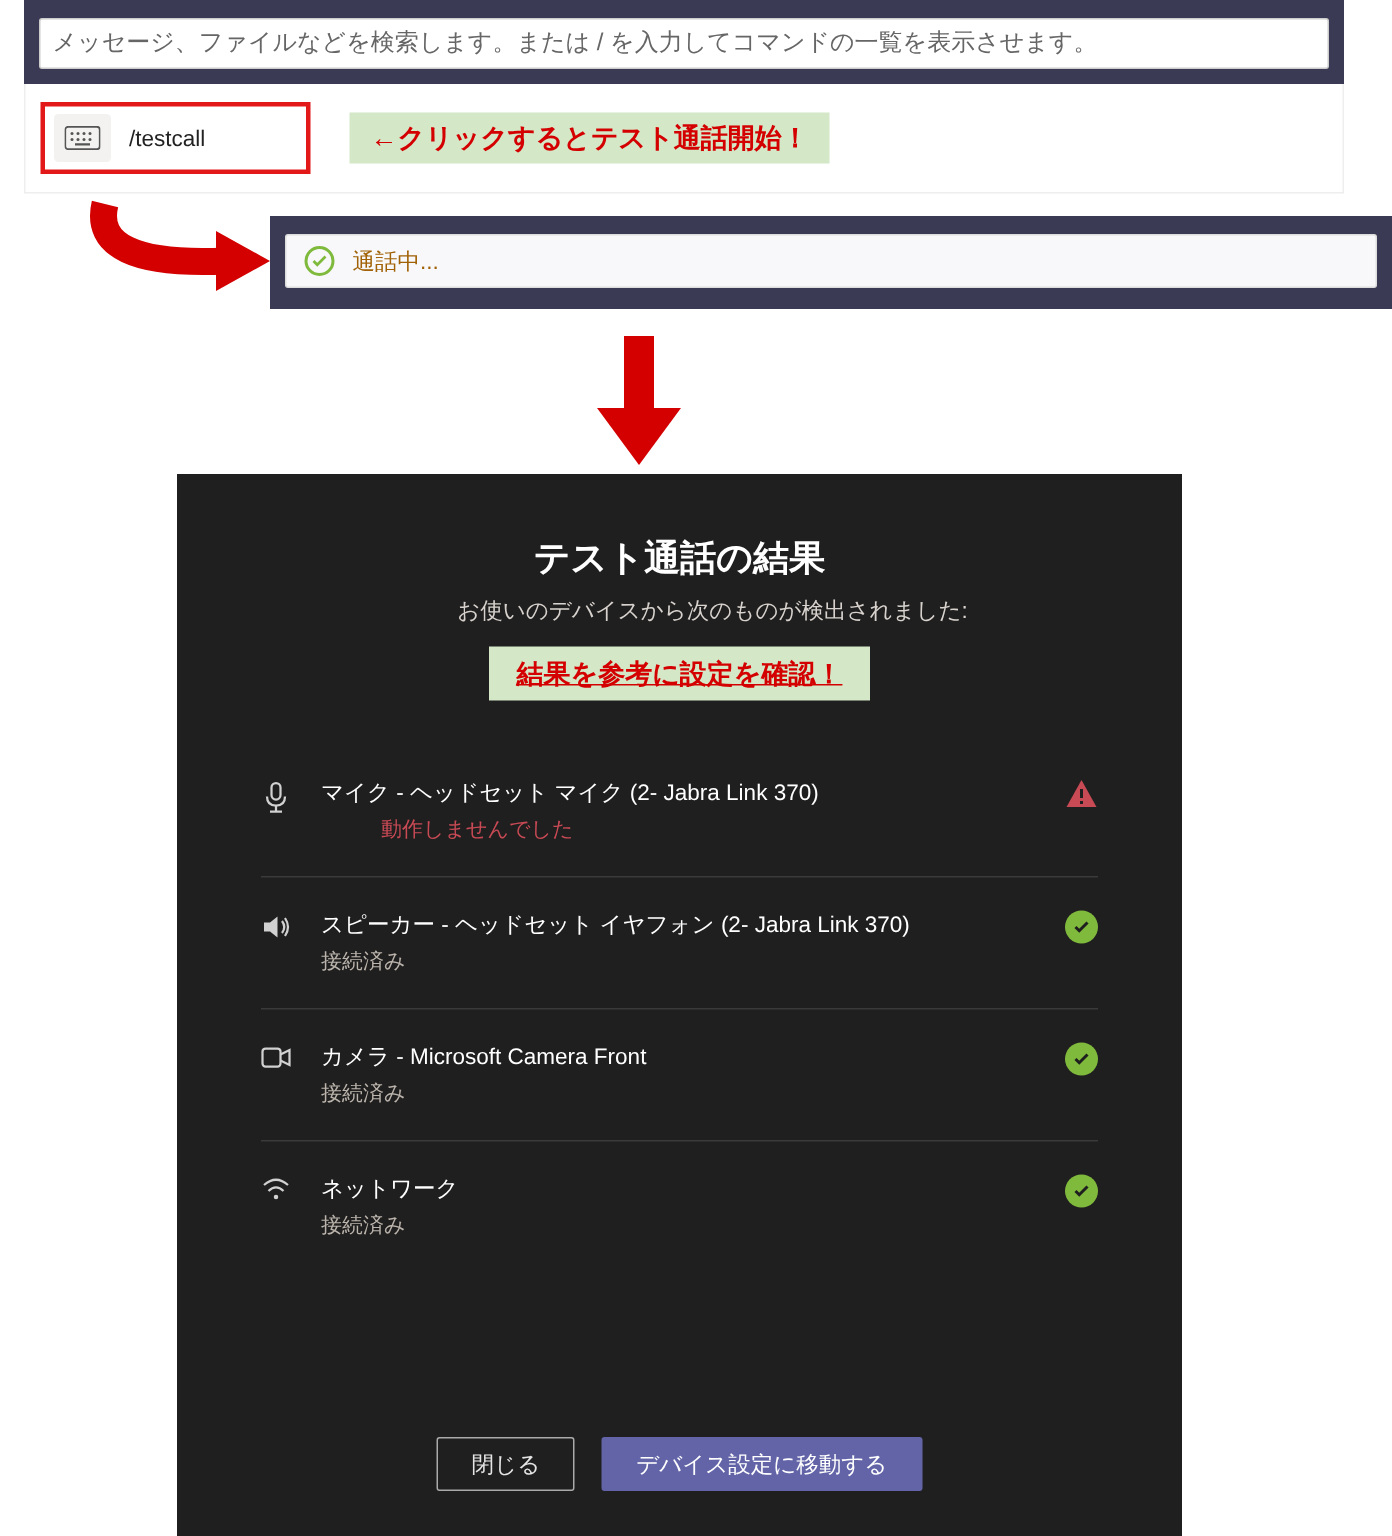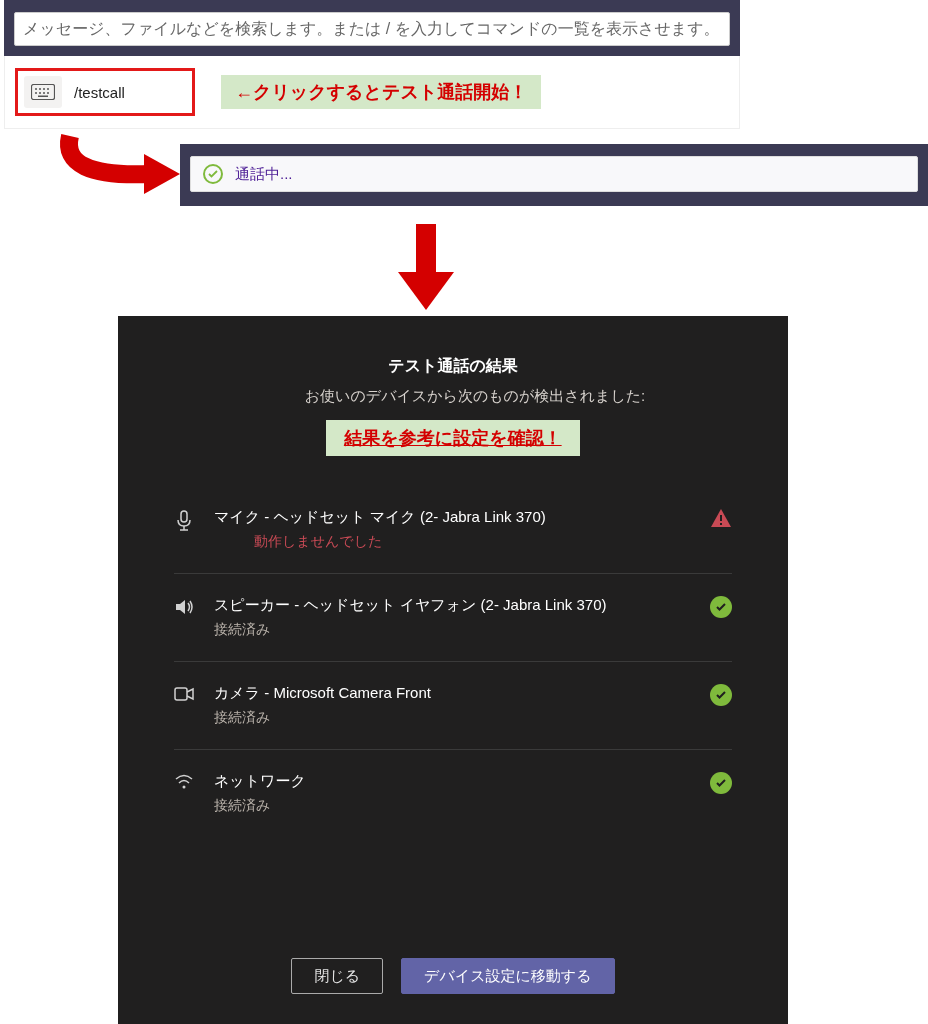--- a/index.html
+++ b/index.html
@@ -8,22 +8,22 @@
     height: 1024px;
     background: #fff;
     font-family: "Segoe UI", "Meiryo", "Hiragino Kaku Gothic Pro", sans-serif;
     position: relative;
     overflow: hidden;
   }
 
   
   .top-section {
     position: absolute;
-    top: 0; left: 4px;
-    width: 736px;
+    top: 0; left: 16px;
+    width: 880px;
   }
   .purple-bar {
     background: #3b3a54;
     padding: 12px 10px 10px 10px;
   }
   .search-input {
     width: 100%;
     height: 34px;
     background: #fff;
     border: 1px solid #ccc;
@@ -88,21 +88,21 @@
   }
   .calling-bar {
     background: #f8f8fa;
     border: 1px solid #ddd;
     border-radius: 2px;
     height: 36px;
     display: flex;
     align-items: center;
     gap: 12px;
     padding: 0 12px;
-    color: #4c1d95;
+    color: #a16207;
     font-size: 15px;
   }
   .check-circle {
     width: 20px; height: 20px;
     border: 2px solid #7fba3c;
     border-radius: 50%;
     display: flex; align-items:center; justify-content:center;
   }
 
   
@@ -119,21 +119,21 @@
     width: 670px;
     height: 708px;
     background: #201f1f;
     color: #fff;
     padding-top: 40px;
     display: flex;
     flex-direction: column;
   }
   .results-title {
     text-align: center;
-    font-size: 16px;
+    font-size: 24px;
     font-weight: 600;
     margin-bottom: 10px;
   }
   .results-subtitle {
     text-align: center;
     font-size: 15px;
     color: #d7d2cd;
     margin-bottom: 14px;
     padding-left: 44px;
   }

